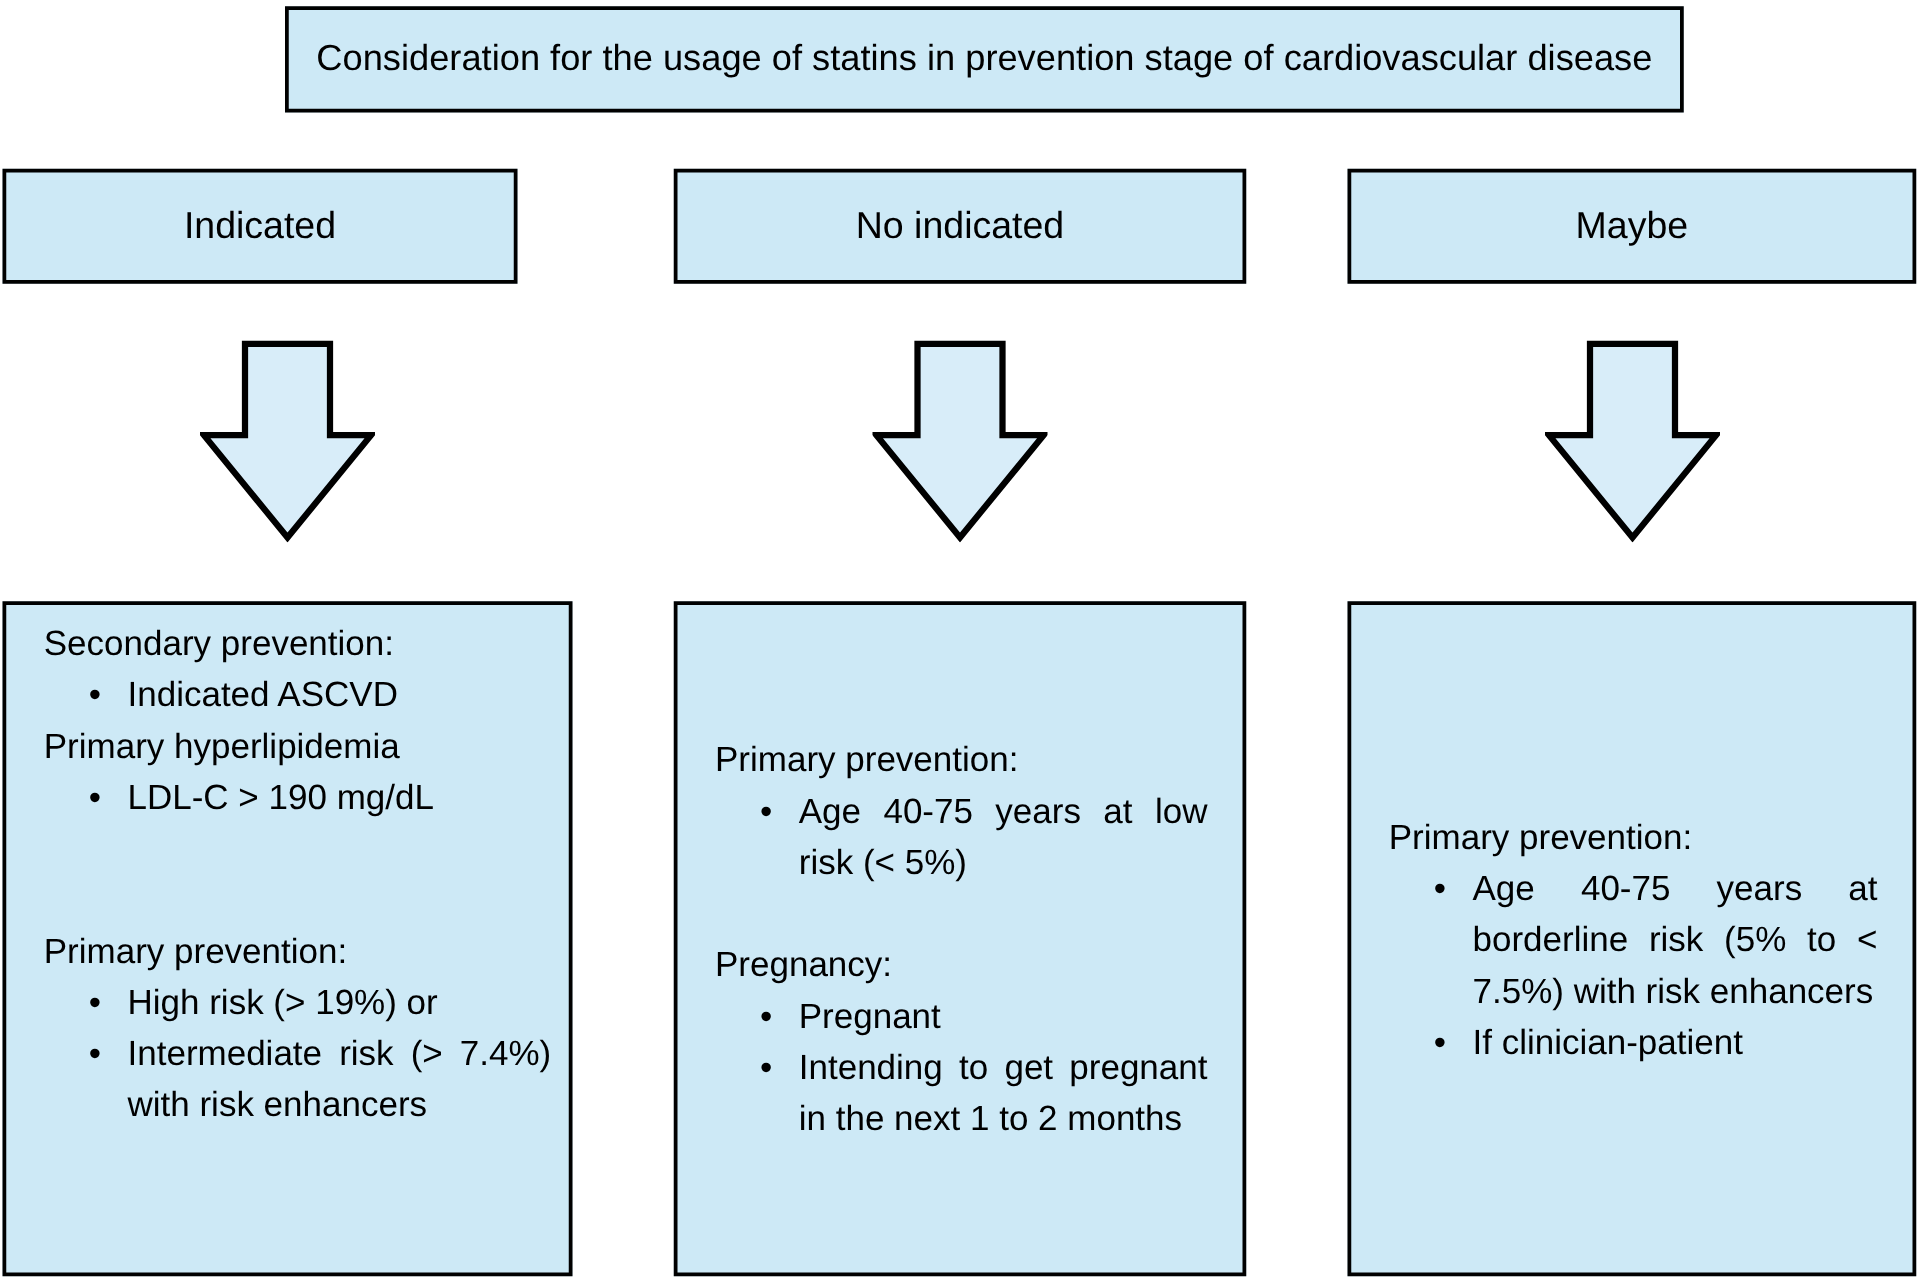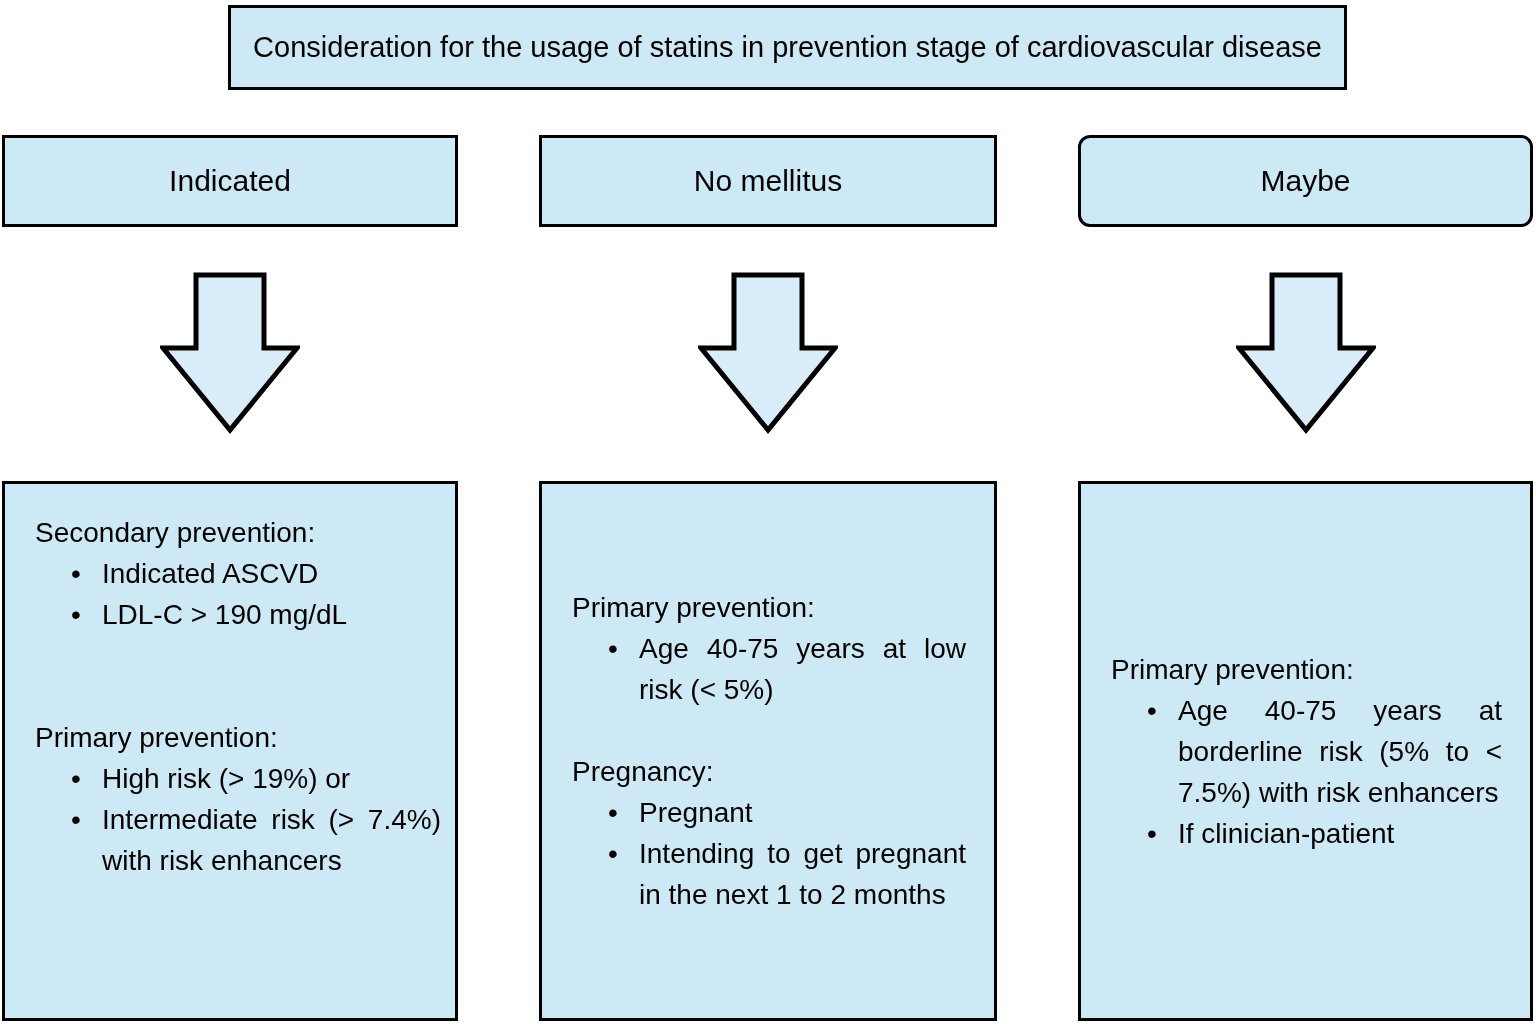--- a/index.html
+++ b/index.html
@@ -33,23 +33,23 @@
     font-size: 29px;
   }
   .header-box {
     top: 135px;
     height: 92px;
     display: flex;
     align-items: center;
     justify-content: center;
     font-size: 30px;
   }
-  .header-1 { left: 2px;    width: 456px; }
+  .header-1 { left: 2px;    width: 412px; }
   .header-2 { left: 539px;  width: 458px; }
-  .header-3 { left: 1078px; width: 455px; border-radius: 12px; }
+  .header-3 { left: 1078px; width: 455px; }
 
   .arrow {
     position: absolute;
     top: 272px;
     width: 140px;
     height: 162px;
   }
   .arrow-1 { left: 160px; }
   .arrow-2 { left: 698px; }
   .arrow-3 { left: 1236px; }
@@ -65,21 +65,21 @@
     height: 540px;
     display: flex;
     flex-direction: column;
     font-size: 28px;
     line-height: 41px;
     padding: 0 28px 0 30px;
   }
   .content-1 { left: 2px;    width: 456px; padding-right: 14px; }
   .content-2 { left: 539px;  width: 458px; }
   .content-3 { left: 1078px; width: 455px; }
-  .v-top    { justify-content: flex-start; padding-top: 28px; }
+  .v-top    { justify-content: flex-start; padding-top: 10px; }
   .v-center { justify-content: center; }
 
   .line { min-height: 41px; }
   .line.bullet {
     display: flex;
     margin-left: 36px;
   }
   .line.bullet .marker {
     width: 31px;
     flex: none;
@@ -96,21 +96,21 @@
 <div class="canvas">
 
   <div class="box title-box">
     <span>Consideration for the usage of statins in prevention stage of cardiovascular disease</span>
   </div>
 
   <div class="box header-box header-1">
     <span>Indicated</span>
   </div>
   <div class="box header-box header-2">
-    <span>No mellitus</span>
+    <span>No indicated</span>
   </div>
   <div class="box header-box header-3">
     <span>Maybe</span>
   </div>
 
   <svg class="arrow arrow-1" viewBox="0 0 140 162">
     <polygon points="36,3 104,3 104,76 137,76 70,158 3,76 36,76"></polygon>
   </svg>
   <svg class="arrow arrow-2" viewBox="0 0 140 162">
     <polygon points="36,3 104,3 104,76 137,76 70,158 3,76 36,76"></polygon>
@@ -118,20 +118,21 @@
   <svg class="arrow arrow-3" viewBox="0 0 140 162">
     <polygon points="36,3 104,3 104,76 137,76 70,158 3,76 36,76"></polygon>
   </svg>
 
   <div class="box content-box content-1 v-top">
       <div class="line heading">Secondary prevention:</div>
       <div class="line bullet">
         <span class="marker">•</span>
         <span class="btext">Indicated ASCVD</span>
       </div>
+      <div class="line heading">Primary hyperlipidemia</div>
       <div class="line bullet">
         <span class="marker">•</span>
         <span class="btext">LDL-C &gt; 190 mg/dL</span>
       </div>
       <div class="line blank">&nbsp;</div>
       <div class="line blank">&nbsp;</div>
       <div class="line heading">Primary prevention:</div>
       <div class="line bullet">
         <span class="marker">•</span>
         <span class="btext">High risk (&gt; 19%) or</span>

